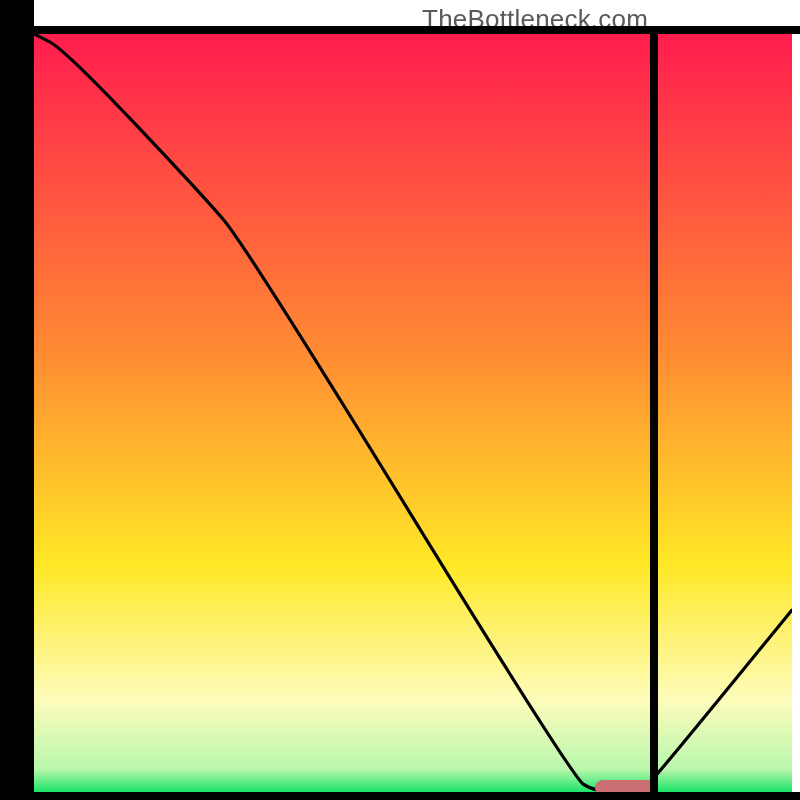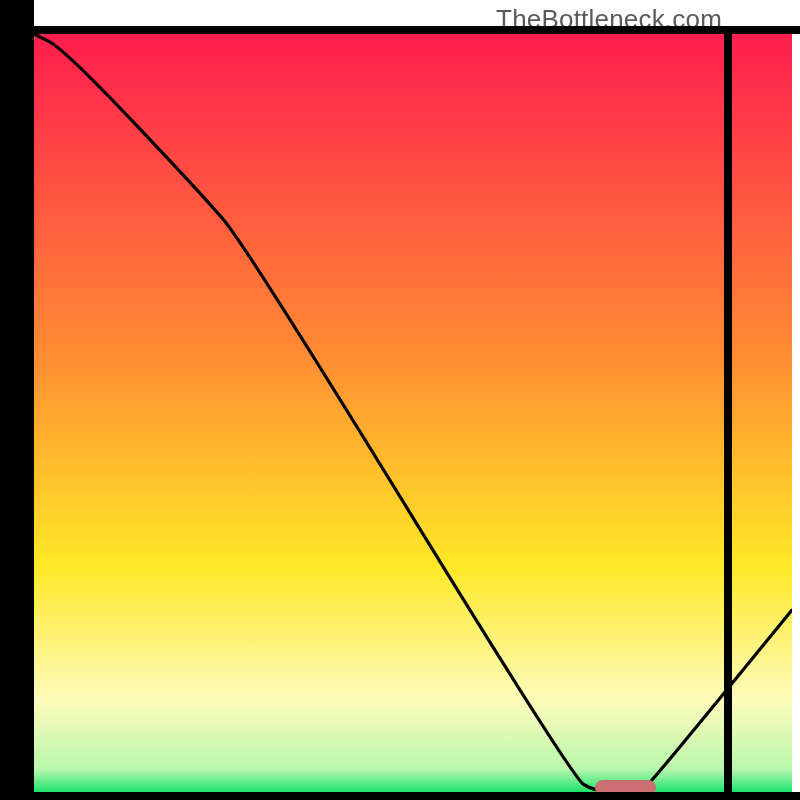--- a/index.html
+++ b/index.html
@@ -6,21 +6,21 @@
     margin: 0;
     padding: 0;
     width: 800px;
     height: 800px;
     background: #ffffff;
     font-family: Arial, Helvetica, sans-serif;
     overflow: hidden;
   }
   .stage {
     position: relative;
-    width: 732px;
+    width: 658px;
     height: 800px;
   }
   .watermark {
     position: absolute;
     top: 4px;
     right: 10px;
     font-size: 26px;
     font-weight: 500;
     color: #5a5a5a;
     letter-spacing: 0.2px;

